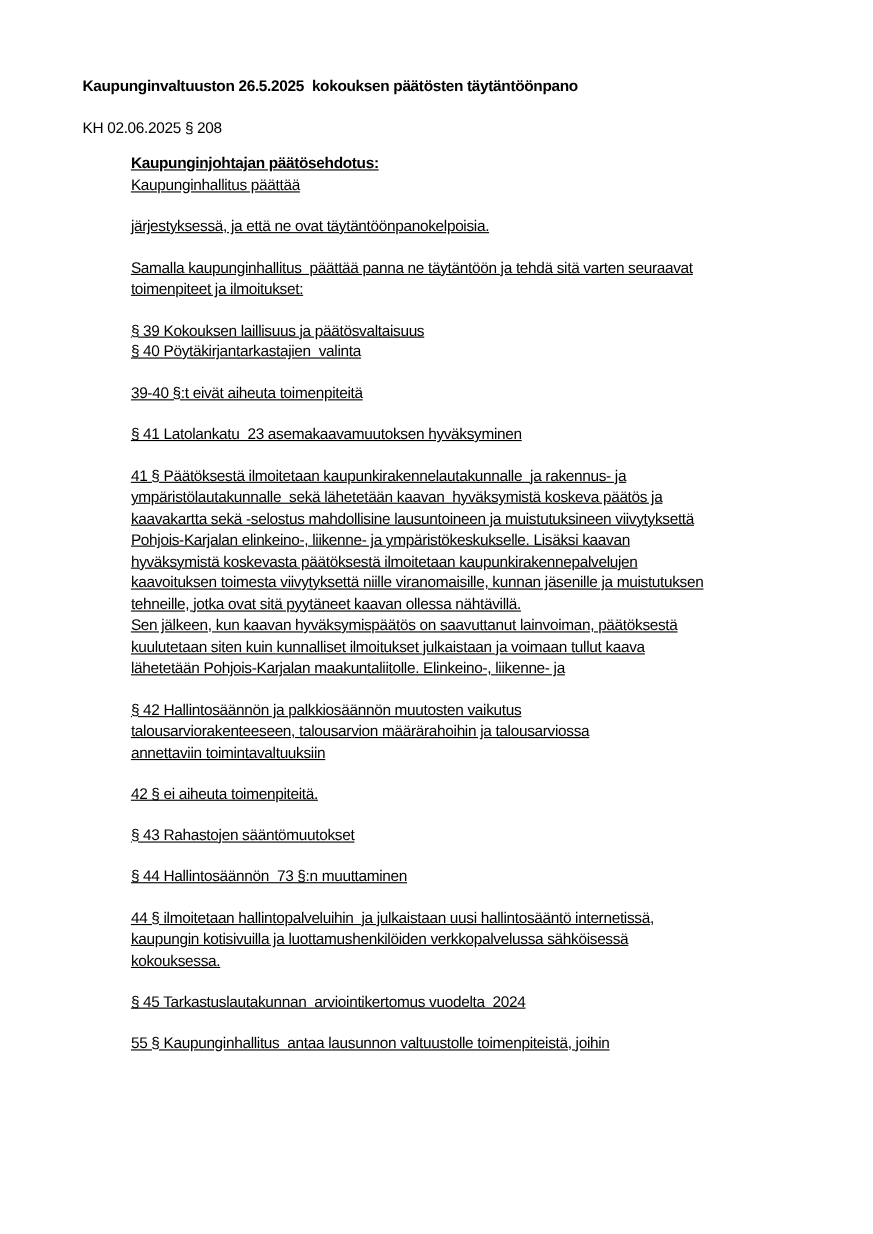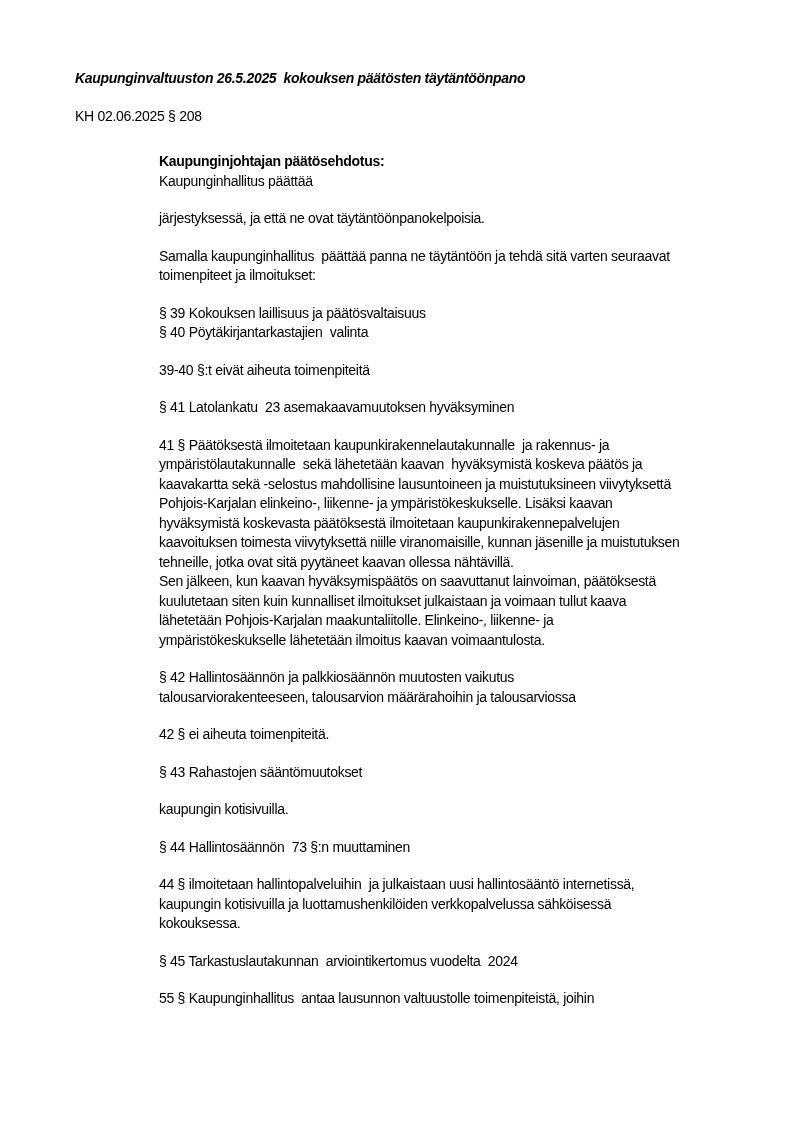--- a/index.html
+++ b/index.html
@@ -18,28 +18,28 @@
     font-size: 14px;
     line-height: 19.5px;
     letter-spacing: -0.3px;
     color: #000000;
     overflow: hidden;
   }
   .doc-title {
     font-weight: bold;
     margin: 0 0 18px 0;
     white-space: pre;
-    font-style: italic;
   }
   .doc-ref {
-    margin: 0 0 26px 0;
+    margin: 0 0 13px 0;
     white-space: pre;
   }
   .content {
-    margin-left: 84px;
+    margin-left: 44px;
+    text-decoration: underline;
   }
   .line {
     white-space: pre;
   }
   .bold {
     font-weight: bold;
   }
   .para {
     margin-top: 18px;
   }
@@ -77,34 +77,33 @@
           <div class="line">41 § Päätöksestä ilmoitetaan kaupunkirakennelautakunnalle  ja rakennus- ja</div>
           <div class="line">ympäristölautakunnalle  sekä lähetetään kaavan  hyväksymistä koskeva päätös ja</div>
           <div class="line">kaavakartta sekä -selostus mahdollisine lausuntoineen ja muistutuksineen viivytyksettä</div>
           <div class="line">Pohjois-Karjalan elinkeino-, liikenne- ja ympäristökeskukselle. Lisäksi kaavan</div>
           <div class="line">hyväksymistä koskevasta päätöksestä ilmoitetaan kaupunkirakennepalvelujen</div>
           <div class="line">kaavoituksen toimesta viivytyksettä niille viranomaisille, kunnan jäsenille ja muistutuksen</div>
           <div class="line">tehneille, jotka ovat sitä pyytäneet kaavan ollessa nähtävillä.</div>
           <div class="line">Sen jälkeen, kun kaavan hyväksymispäätös on saavuttanut lainvoiman, päätöksestä</div>
           <div class="line">kuulutetaan siten kuin kunnalliset ilmoitukset julkaistaan ja voimaan tullut kaava</div>
           <div class="line">lähetetään Pohjois-Karjalan maakuntaliitolle. Elinkeino-, liikenne- ja</div>
-          <div class="line">ympäristökeskukselle lähetetään ilmoitus kaavan voimaantulosta.</div>
         </div>
         <div class="para">
           <div class="line">§ 42 Hallintosäännön ja palkkiosäännön muutosten vaikutus</div>
           <div class="line">talousarviorakenteeseen, talousarvion määrärahoihin ja talousarviossa</div>
+          <div class="line">annettaviin toimintavaltuuksiin</div>
         </div>
         <div class="para">
           <div class="line">42 § ei aiheuta toimenpiteitä.</div>
         </div>
         <div class="para">
           <div class="line">§ 43 Rahastojen sääntömuutokset</div>
         </div>
         <div class="para">
-          <div class="line">kaupungin kotisivuilla.</div>
         </div>
         <div class="para">
           <div class="line">§ 44 Hallintosäännön  73 §:n muuttaminen</div>
         </div>
         <div class="para">
           <div class="line">44 § ilmoitetaan hallintopalveluihin  ja julkaistaan uusi hallintosääntö internetissä,</div>
           <div class="line">kaupungin kotisivuilla ja luottamushenkilöiden verkkopalvelussa sähköisessä</div>
           <div class="line">kokouksessa.</div>
         </div>
         <div class="para">

